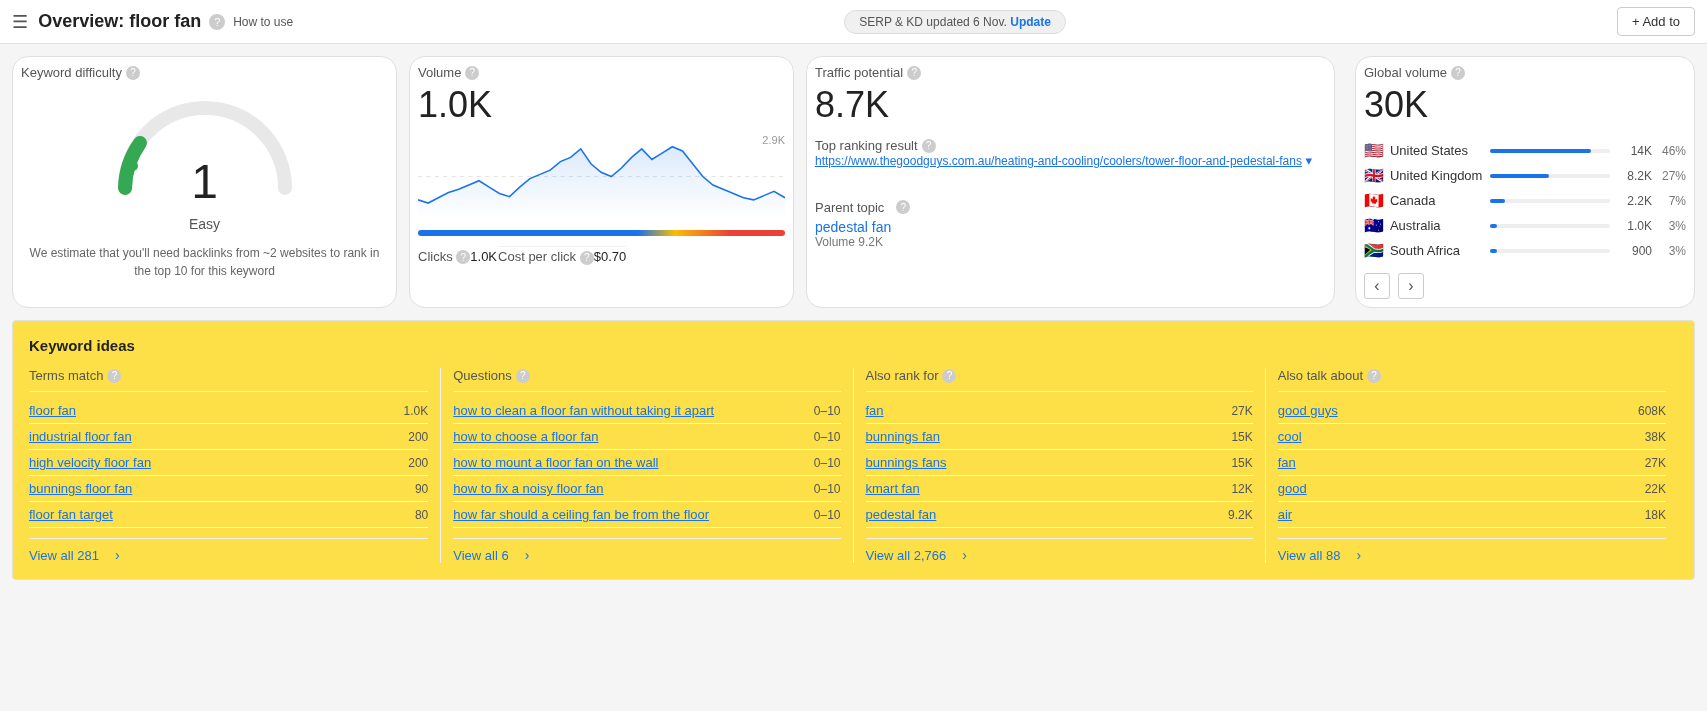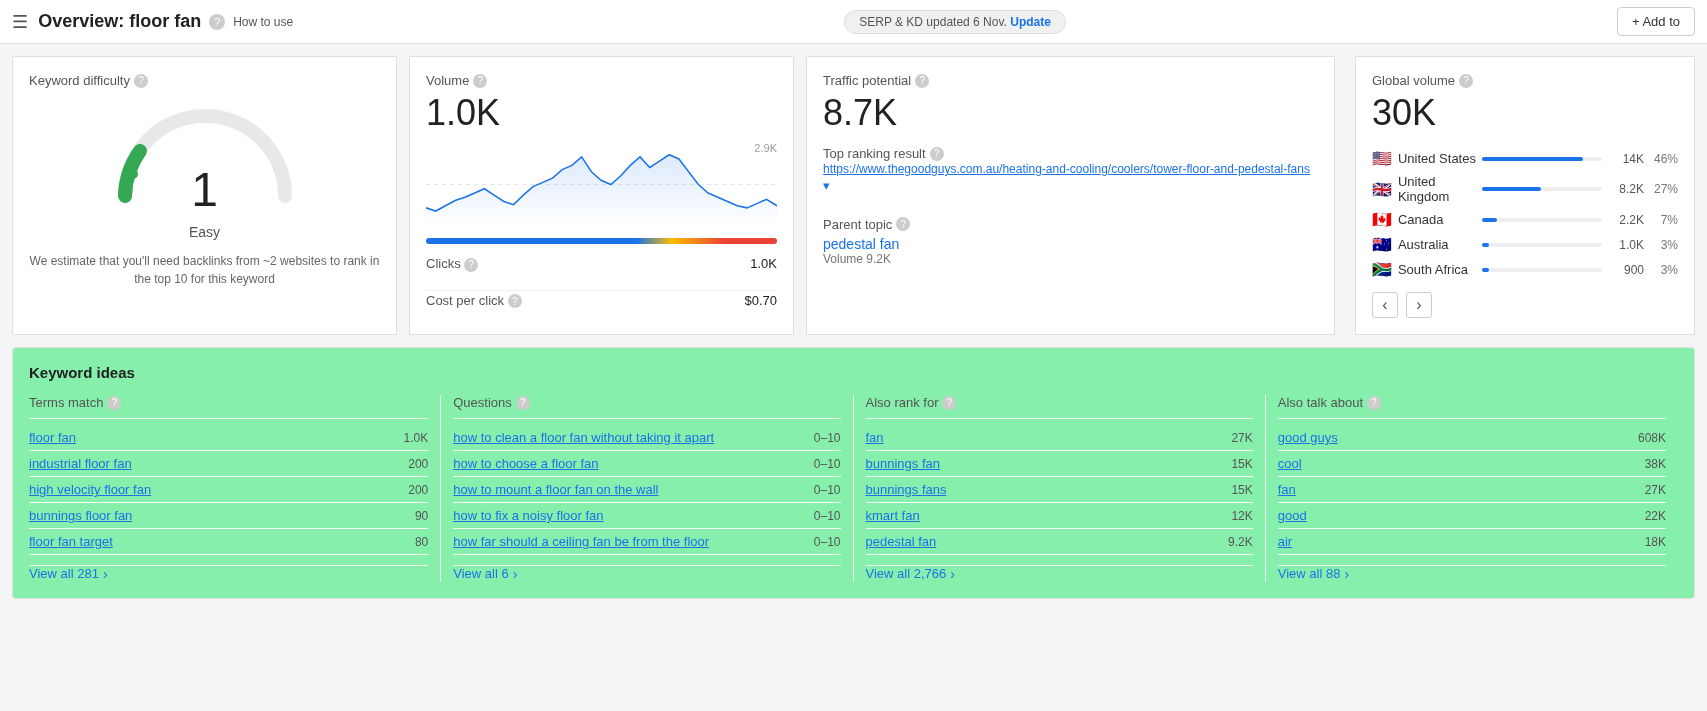--- a/index.html
+++ b/index.html
@@ -20,81 +20,81 @@
     .serp-badge .update-link { color: #1a73e8; font-weight: 600; cursor: pointer; }
     .header-right { margin-left: auto; }
     .add-to-btn { background: #fff; border: 1px solid #ccc; border-radius: 4px; padding: 6px 14px; font-size: 13px; cursor: pointer; color: #333; }
 
     
     .main { padding: 12px; }
 
     
     .top-cards { display: flex; gap: 12px; margin-bottom: 12px; }
 
-    .card { background: #fff; border: 1px solid #e0e0e0; border-radius: 1px; padding: 16px; }
+    .card { background: #fff; border: 1px solid #e0e0e0; border-radius: 16px; padding: 8px; }
 
     
     .kd-card { flex: 0 0 385px; }
     .card-label { font-size: 13px; color: #555; margin-bottom: 4px; display: flex; align-items: center; gap: 4px; }
     .help-icon { width: 14px; height: 14px; border-radius: 50%; background: #ccc; color: #fff; font-size: 10px; display: inline-flex; align-items: center; justify-content: center; cursor: pointer; }
 
     .gauge-container { display: flex; flex-direction: column; align-items: center; margin: 8px 0; }
     .gauge-svg { width: 200px; height: 110px; }
     .gauge-number { font-size: 48px; font-weight: 300; color: #222; line-height: 1; margin-top: -10px; }
     .gauge-label { font-size: 14px; color: #555; margin-top: 10px; }
 
     .kd-description { font-size: 12px; color: #666; text-align: center; margin-top: 12px; line-height: 1.5; }
 
     
     .vol-card { flex: 0 0 385px; }
     .vol-number { font-size: 36px; font-weight: 300; color: #222; margin: 4px 0 8px; }
     .chart-area { position: relative; height: 90px; margin-bottom: 6px; }
     .chart-max-label { position: absolute; top: 0; right: 0; font-size: 11px; color: #999; }
     .volume-bar { height: 6px; border-radius: 3px; margin-bottom: 10px; background: linear-gradient(to right, #1a73e8 0%, #1a73e8 60%, #fbbc04 70%, #ea4335 85%, #ea4335 100%); }
-    .vol-stats { display: flex; flex-direction: column; gap: 16px; }
+    .vol-stats { display: flex; flex-direction: row; gap: 1px; }
     .vol-stat-row { display: flex; justify-content: space-between; align-items: center; padding: 2px 0; font-size: 13px; color: #555; border-top: 1px solid #f0f0f0; }
     .vol-stat-row:first-child { border-top: none; }
     .vol-stat-val { color: #222; font-weight: 500; }
 
     
     .tp-card { flex: 1; }
     .tp-number { font-size: 36px; font-weight: 300; color: #222; margin: 4px 0 12px; }
     .tp-row-label { font-size: 13px; color: #555; display: flex; align-items: center; gap: 4px; }
     .tp-link { color: #1a73e8; cursor: pointer; font-size: 12px; line-height: 1.4; }
     .tp-link-arrow { color: #1a73e8; }
-    .tp-parent-label { font-size: 13px; color: #555; display: flex; align-items: center; gap: 4px; margin-top: 24px; margin-bottom: 4px; }
+    .tp-parent-label { font-size: 13px; color: #555; display: flex; align-items: center; gap: 12px; margin-top: 30px; margin-bottom: 4px; }
     .tp-parent-link { color: #1a73e8; cursor: pointer; font-size: 14px; font-weight: 500; }
     .tp-vol-text { font-size: 12px; color: #777; }
 
     
     .gv-card { flex: 0 0 340px; margin-left: 8px; }
     .gv-number { font-size: 36px; font-weight: 300; color: #222; margin: 4px 0 12px; }
     .country-row { display: flex; align-items: center; gap: 6px; padding: 3px 0; font-size: 13px; }
     .country-flag { font-size: 16px; }
     .country-name { flex: 1; color: #333; }
     .country-bar-wrap { width: 120px; height: 4px; background: #eee; border-radius: 2px; }
     .country-bar { height: 4px; border-radius: 2px; }
     .country-val { width: 36px; text-align: right; color: #555; font-size: 12px; }
     .country-pct { width: 28px; text-align: right; color: #777; font-size: 12px; }
     .gv-nav { display: flex; gap: 8px; margin-top: 10px; }
     .gv-nav-btn { background: none; border: 1px solid #ccc; border-radius: 3px; width: 26px; height: 26px; cursor: pointer; font-size: 16px; display: flex; align-items: center; justify-content: center; color: #555; }
 
     
-    .keyword-ideas { background: #86efac; border: 1px solid #e0e0e0; border-radius: 4px; padding: 16px; }
+    .keyword-ideas { background: #fde047; border: 1px solid #e0e0e0; border-radius: 4px; padding: 16px; }
     .ki-title { font-size: 15px; font-weight: 600; color: #222; margin-bottom: 14px; }
     .ki-columns { display: grid; grid-template-columns: 1fr 1fr 1fr 1fr; gap: 0; }
     .ki-col { padding: 0 12px; border-right: 1px solid #f0f0f0; }
     .ki-col:first-child { padding-left: 0; }
     .ki-col:last-child { border-right: none; }
     .ki-col-header { font-size: 13px; color: #555; font-weight: 500; display: flex; align-items: center; gap: 4px; padding-bottom: 8px; border-bottom: 1px solid #eee; margin-bottom: 6px; }
     .ki-row { display: flex; justify-content: space-between; align-items: center; padding: 5px 0; font-size: 13px; border-bottom: 1px solid #f8f8f8; }
     .ki-link { color: #1a73e8; cursor: pointer; }
     .ki-val { color: #555; font-size: 12px; }
     .ki-range { color: #555; font-size: 12px; }
-    .view-all { display: flex; align-items: flex-start; gap: 4px; color: #1a73e8; cursor: pointer; font-size: 13px; margin-top: 10px; padding-top: 0; border-top: 1px solid #f0f0f0; }
+    .view-all { display: flex; align-items: flex-end; gap: 16px; color: #1a73e8; cursor: pointer; font-size: 13px; margin-top: 10px; padding-top: 8px; border-top: 1px solid #f0f0f0; }
     .view-all-arrow { font-size: 14px; }
 
     
     .line-chart { width: 100%; height: 85px; }
   </style>
 </head>
 <body>
 
 <div class="header">
   <span class="header-menu-icon">☰</span>

